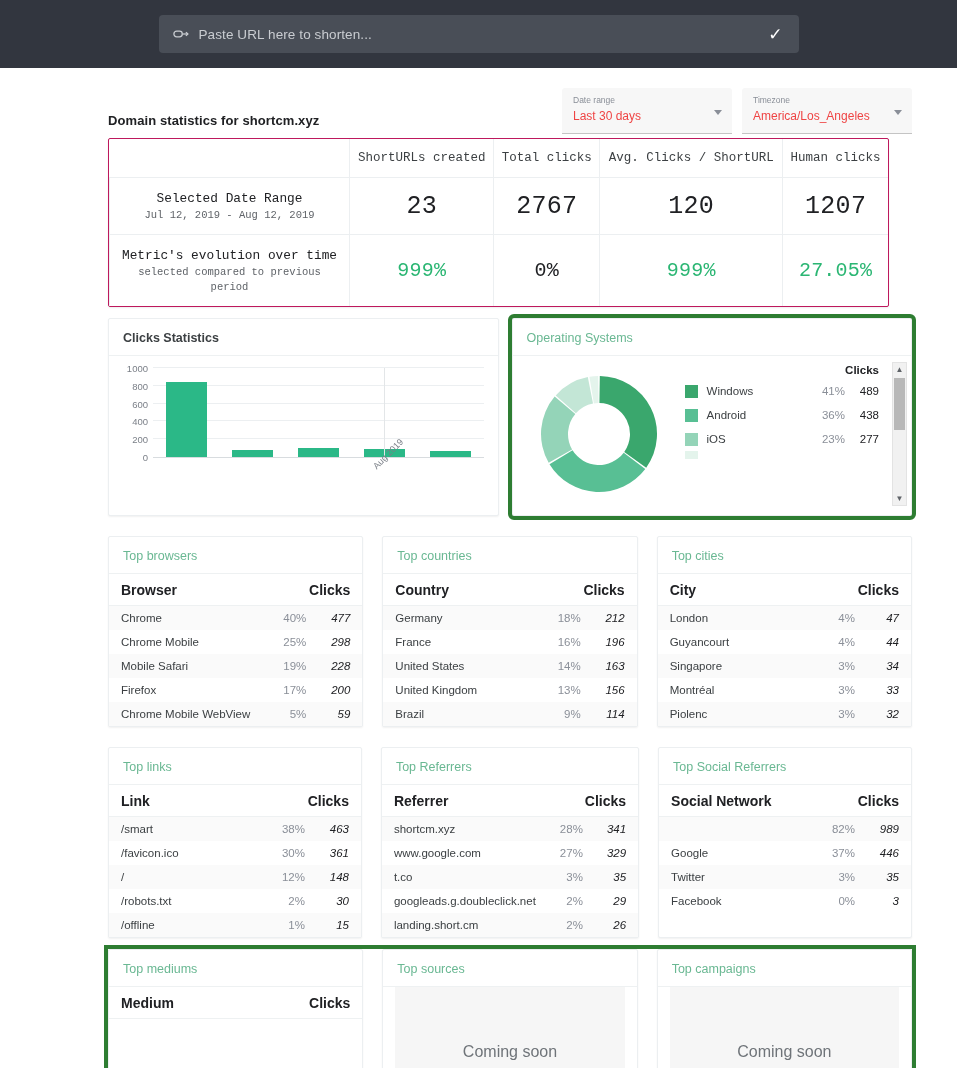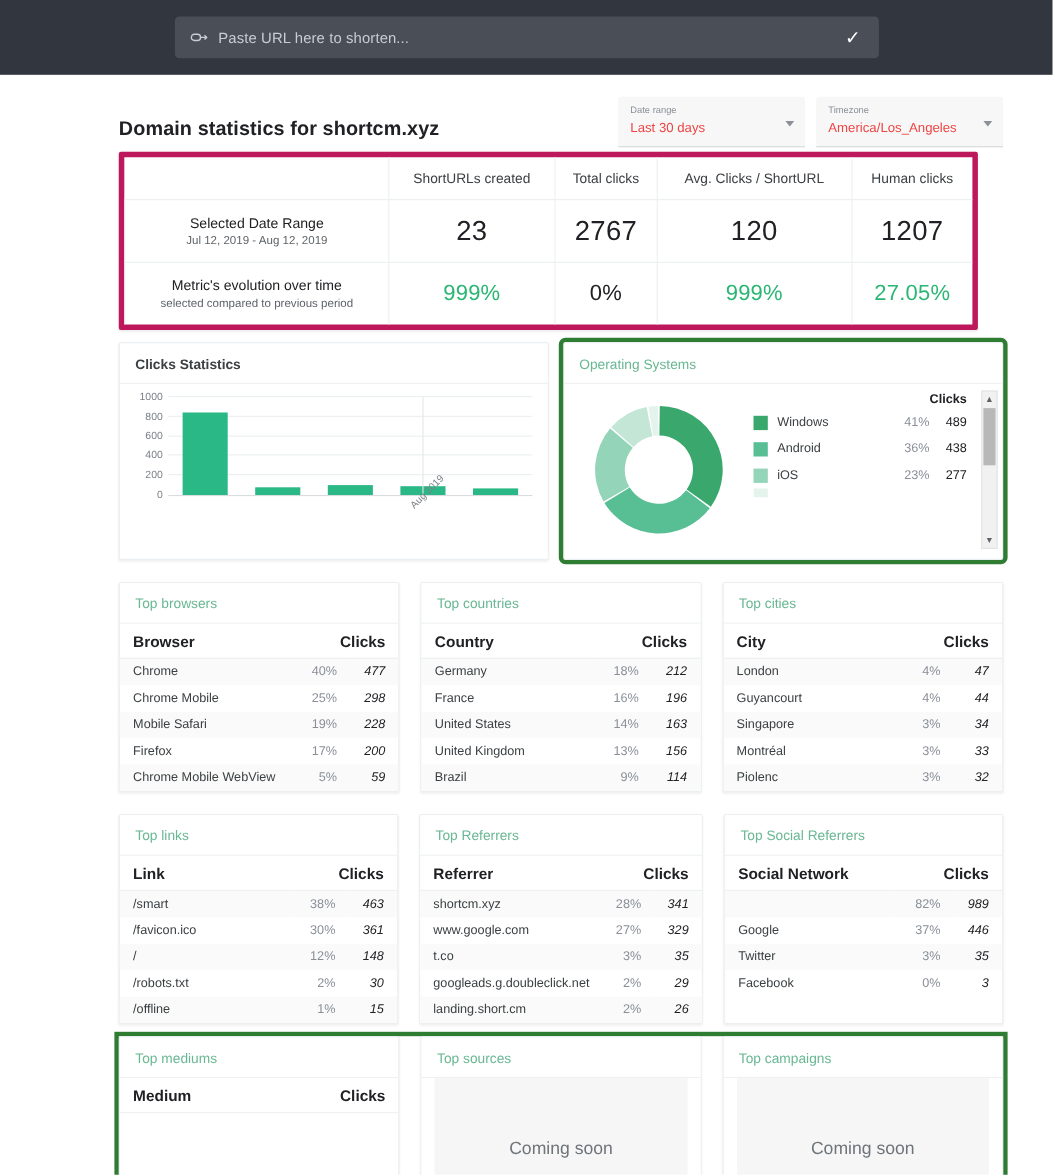--- a/index.html
+++ b/index.html
@@ -43,21 +43,21 @@
 
   
   .page { padding: 0 0 0 0; position: relative; }
   .head-row {
     display: flex;
     align-items: flex-end;
     padding: 28px 45px 0 108px;
     height: 62px;
   }
   .page-title {
-    font-size: 18px;
+    font-size: 13px;
     font-weight: bold;
     color: #202124;
     letter-spacing: .1px;
     flex: 1 1 auto;
     padding-bottom: 2px;
   }
   .selects { display: flex; gap: 10px; align-self: flex-start; margin-top: -8px; }
   .select {
     width: 170px; height: 46px;
     background: #f7f7f7;
@@ -72,24 +72,25 @@
     position: absolute; right: 10px; top: 22px;
     width: 0; height: 0;
     border-left: 4.5px solid transparent;
     border-right: 4.5px solid transparent;
     border-top: 5px solid #8a8f98;
   }
 
   
   .summary {
     margin: 8px 68px 0 108px;
-    border: 5px solid #be185d;
+    border: 1px solid #be185d;
     border-radius: 2px;
     background: #fff;
     box-shadow: 0 1px 2px rgba(0,0,0,.07);
+    font-family: Liberation Mono, monospace;
   }
   .summary table { width: 100%; border-collapse: collapse; }
   .summary th, .summary td {
     border: 1px solid #eceff1;
     text-align: center;
     vertical-align: middle;
   }
   .summary th.corner { border-top: none; border-left: none; }
   .summary thead th {
     font-size: 12.5px; font-weight: normal; color: #3c4043;

